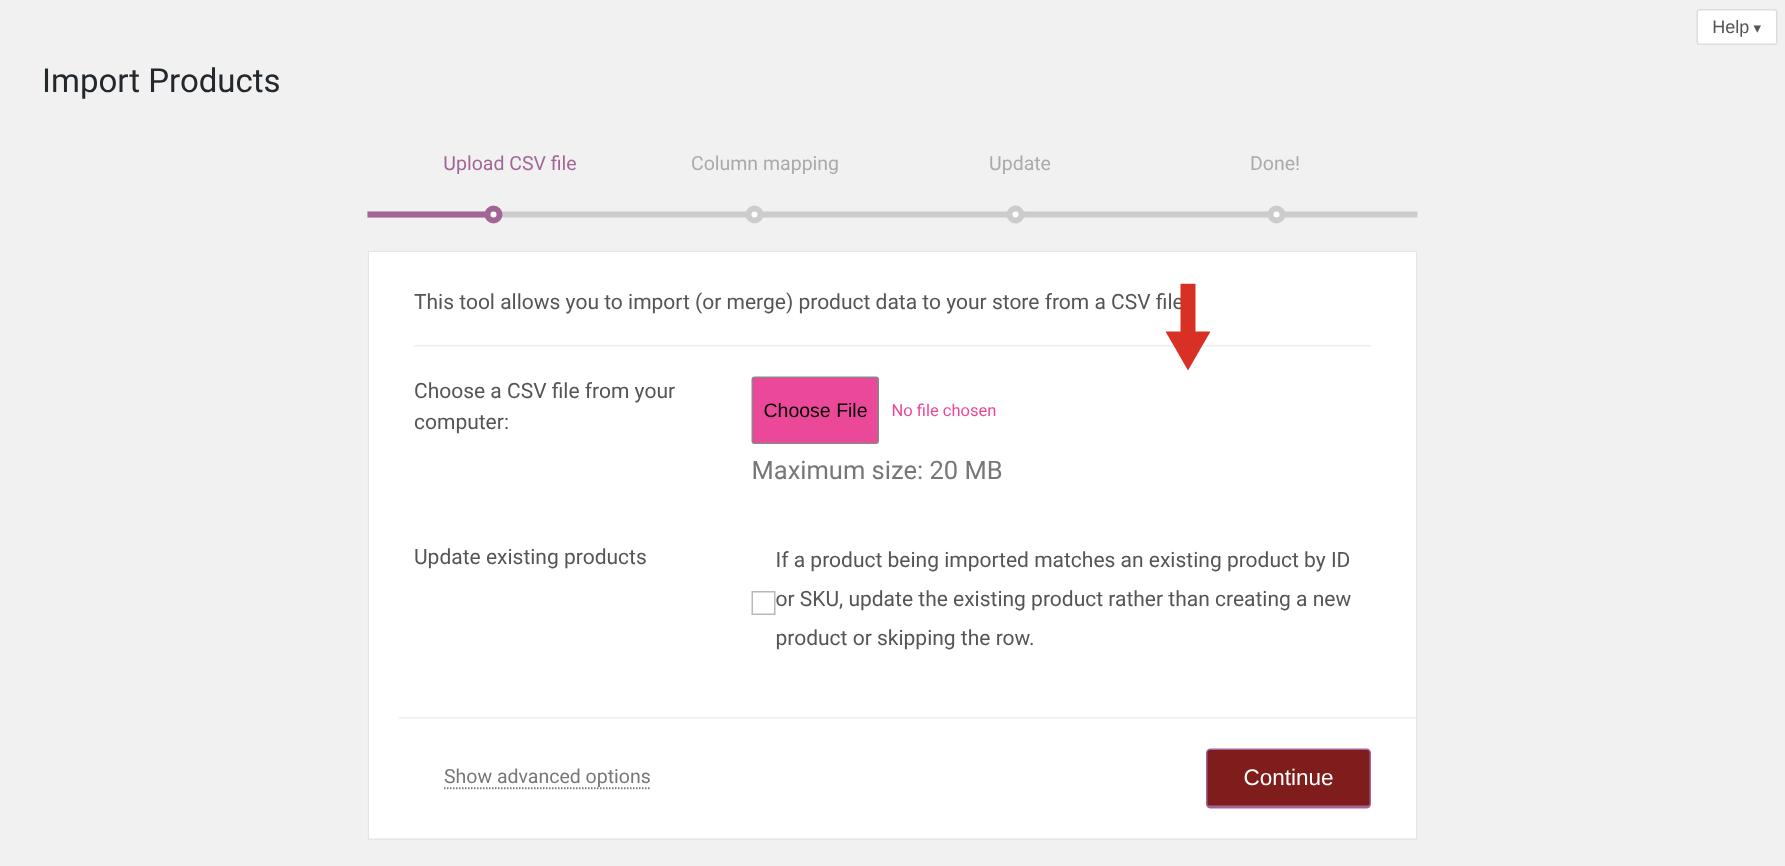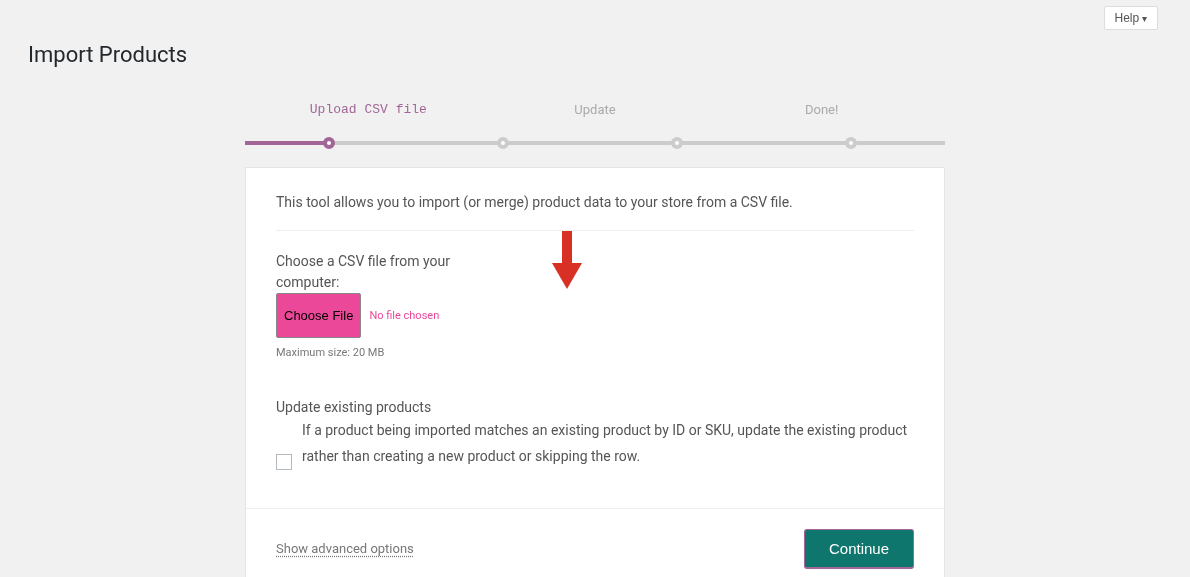--- a/index.html
+++ b/index.html
@@ -11,21 +11,21 @@
       font-family: -apple-system, BlinkMacSystemFont, "Segoe UI", Roboto, sans-serif;
       background-color: #f1f1f1;
       color: #444;
       width: 1190px;
       height: 577px;
       position: relative;
     }
     .help-btn {
       position: absolute;
       top: 6px;
-      right: 32px;
+      right: 5px;
       background: #fff;
       border: 1px solid #ddd;
       padding: 4px 10px;
       font-size: 12px;
       color: #555;
       cursor: pointer;
       border-radius: 2px;
     }
     .help-btn::after {
       content: " ▾";
@@ -50,21 +50,20 @@
     }
     .step {
       text-align: center;
       flex: 1;
       font-size: 13px;
       color: #aaa;
       position: relative;
     }
     .step.active {
       color: #a16696;
-      font-family: Liberation Mono, monospace;
     }
     .step-label {
       display: block;
       padding-bottom: 14px;
     }
     .progress-track {
       position: relative;
       height: 4px;
       background: #ccc;
       margin: 0 0 0 0;
@@ -116,21 +115,20 @@
       color: #555;
       margin-bottom: 20px;
     }
     .form-table {
       width: 100%;
       border-top: 1px solid #eee;
     }
     .form-row {
       display: flex;
       padding: 20px 0 18px 0;
-      flex-direction: column;
     }
     .form-label {
       width: 225px;
       font-size: 14px;
       color: #555;
       padding-right: 20px;
       line-height: 1.5;
     }
     .form-field {
       flex: 1;
@@ -149,58 +147,58 @@
       background: #ec4899;
       border: 1px solid #888;
       border-radius: 2px;
       cursor: pointer;
     }
     .no-file-text {
       font-size: 11px;
       color: #ec4899;
     }
     .file-hint {
-      font-size: 11px;
+      font-size: 17px;
       color: #777;
       margin-top: 8px;
     }
     .checkbox-row {
       display: flex;
-      align-items: flex-end;
-      gap: 10px;
+      align-items: center;
     }
     .checkbox {
       width: 16px;
       height: 16px;
       border: 1px solid #b4b9be;
       background: #fff;
       margin-top: 2px;
       flex-shrink: 0;
     }
     .checkbox-desc {
       font-size: 14px;
       color: #555;
       line-height: 1.85;
     }
     .panel-footer {
       border-top: 1px solid #eee;
       padding: 20px 30px;
       display: flex;
       justify-content: space-between;
       align-items: center;
+      margin-left: 20px;
     }
     .adv-link {
       font-size: 13px;
       color: #777;
       text-decoration: underline dotted;
       text-underline-offset: 3px;
       cursor: pointer;
     }
     .continue-btn {
-      background: #0f766e;
+      background: #7f1d1d;
       color: #fff;
       border: 1px solid #a36597;
       border-bottom-width: 2px;
       border-radius: 3px;
       padding: 10px 24px;
       font-size: 15px;
       cursor: pointer;
     }
     .arrow-annotation {
       position: absolute;
@@ -214,20 +212,23 @@
 
 <button class="help-btn">Help</button>
 
 <h1 class="page-title">Import Products</h1>
 
 <div class="wizard-container">
 
   <div class="steps">
     <div class="step active">
       <span class="step-label">Upload CSV file</span>
+    </div>
+    <div class="step">
+      <span class="step-label">Column mapping</span>
     </div>
     <div class="step">
       <span class="step-label">Update</span>
     </div>
     <div class="step">
       <span class="step-label">Done!</span>
     </div>
   </div>
 
   <div class="progress-track">

